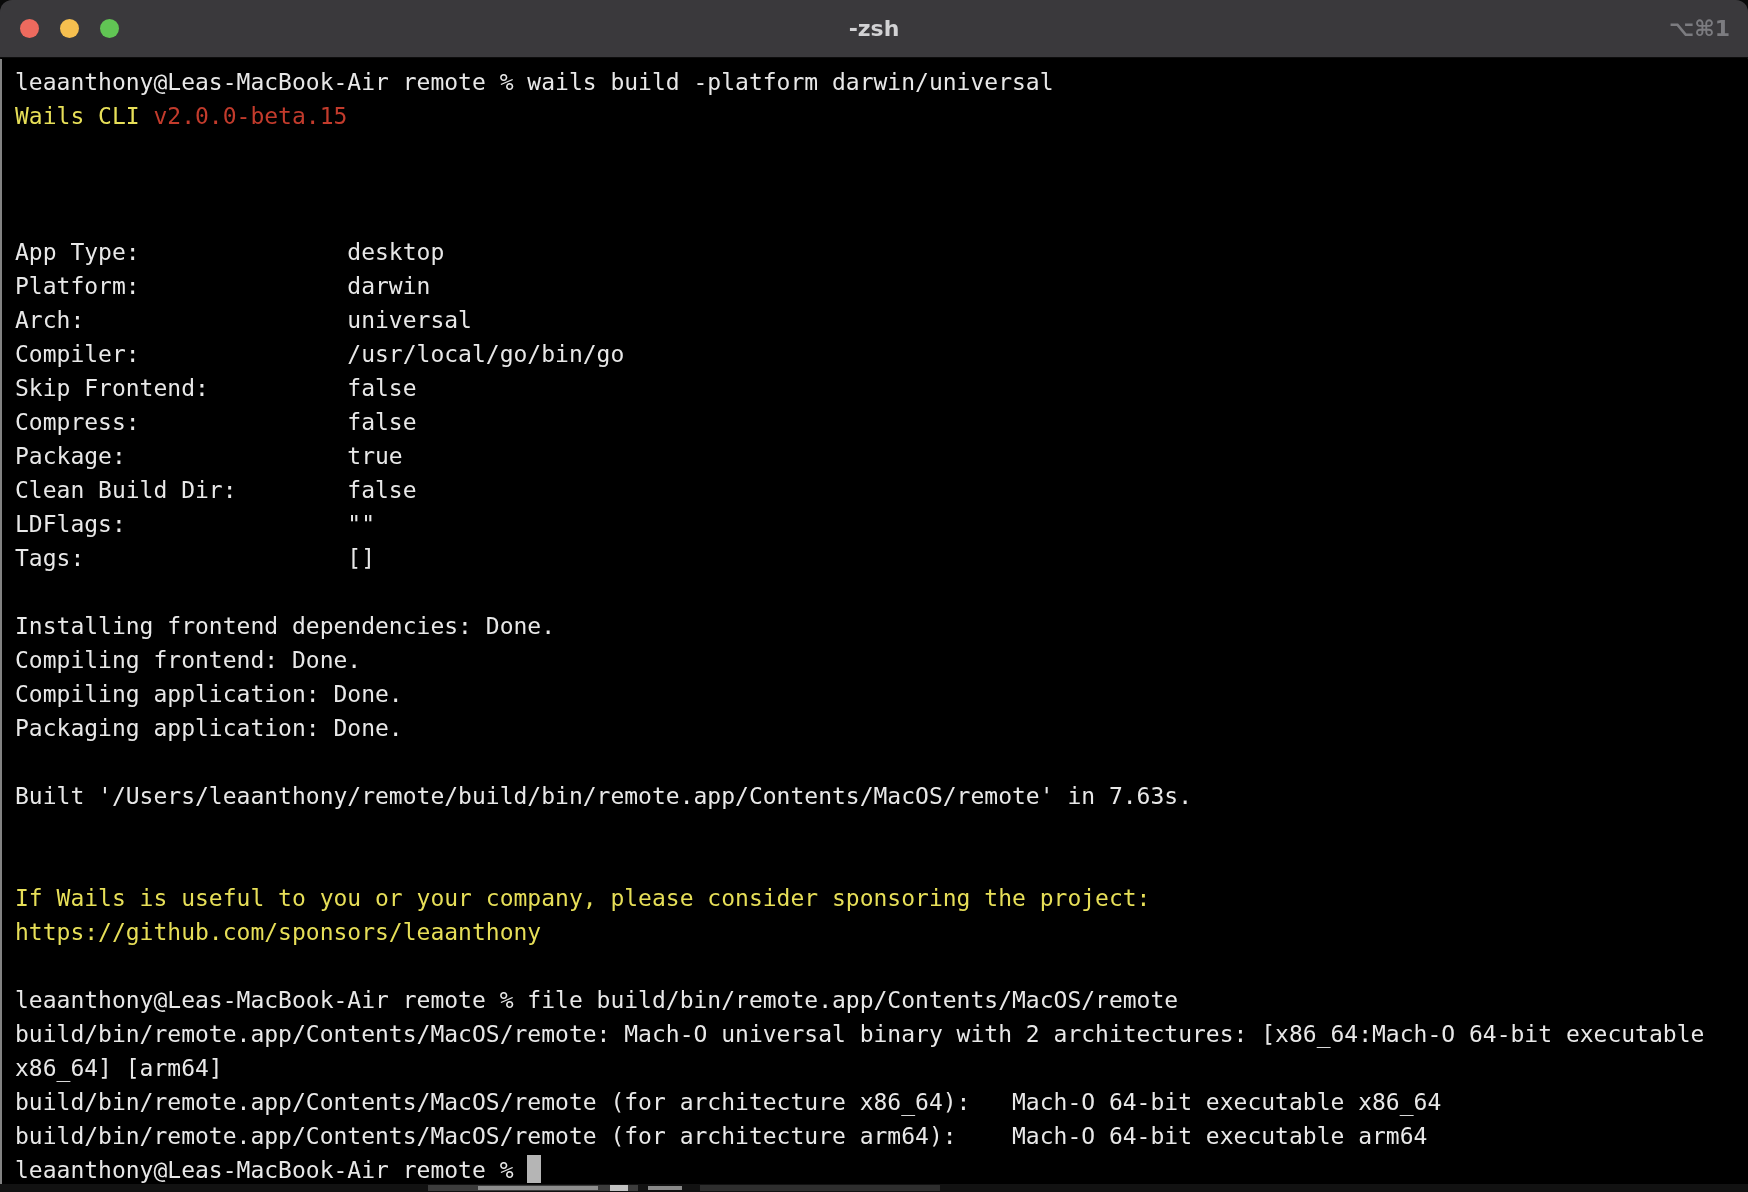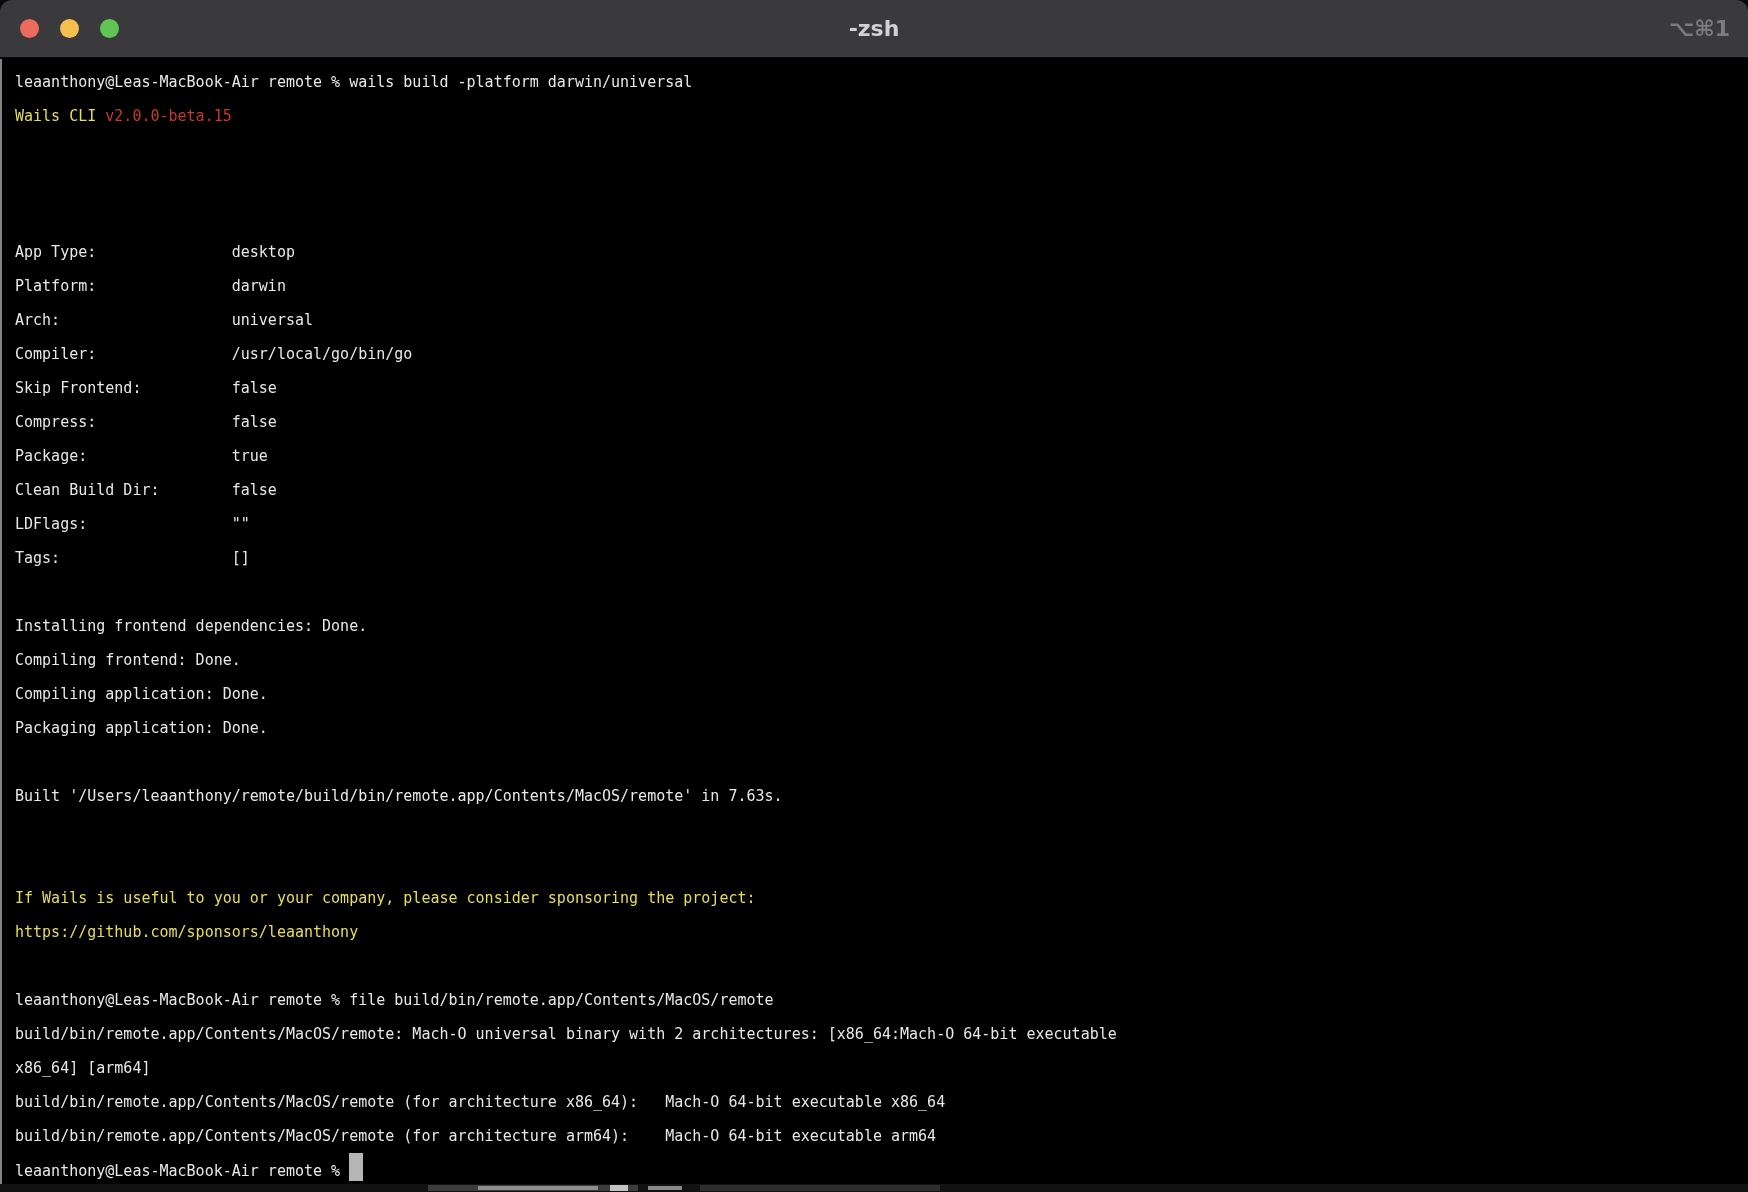--- a/index.html
+++ b/index.html
@@ -11,21 +11,21 @@
               border-bottom:1px solid #0c0c0c; }
   .traffic { position:absolute; left:20px; top:19px; display:flex; gap:21px; }
   .light { width:19px; height:19px; border-radius:50%; }
   .titlebar .title { position:absolute; left:0; right:0; top:0; height:58px; text-align:center;
             line-height:58px; font-weight:bold; font-size:22px;
             font-family:"DejaVu Sans", "Liberation Sans", sans-serif; }
   .titlebar .shortcut { position:absolute; right:18px; top:0; height:58px; line-height:58px;
             font-size:22px; font-weight:bold;
             font-family:"DejaVu Sans", "Liberation Sans", sans-serif; }
   .terminal { position:absolute; top:59px; left:0; right:0; bottom:8px; background:#000;
-              padding:6px 24px 0 13px; white-space:pre; font-size:15px; line-height:34px;
+              padding:6px 24px 0 13px; white-space:pre; font-size:23px; line-height:34px;
               border-left:2px solid #828282; overflow:hidden; }
   .line { min-height:34px; }
   .cursor { display:inline-block; width:14px; height:28px; vertical-align:-5px; }
   
   .bottom-strip { position:absolute; left:0; right:0; bottom:0; height:8px; background:#121212; }
   .frag { position:absolute; top:1px; height:6px; }
   .frag-a { left:428px;  width:210px; background:#3c3c3c; }
   .frag-b { left:478px;  width:120px; background:#8e8e8e; height:4px; top:2px; }
   .frag-c { left:610px;  width:18px;  background:#c2c2c2; height:6px; }
   .frag-d { left:648px;  width:34px;  background:#8a8a8a; height:4px; top:2px; }

